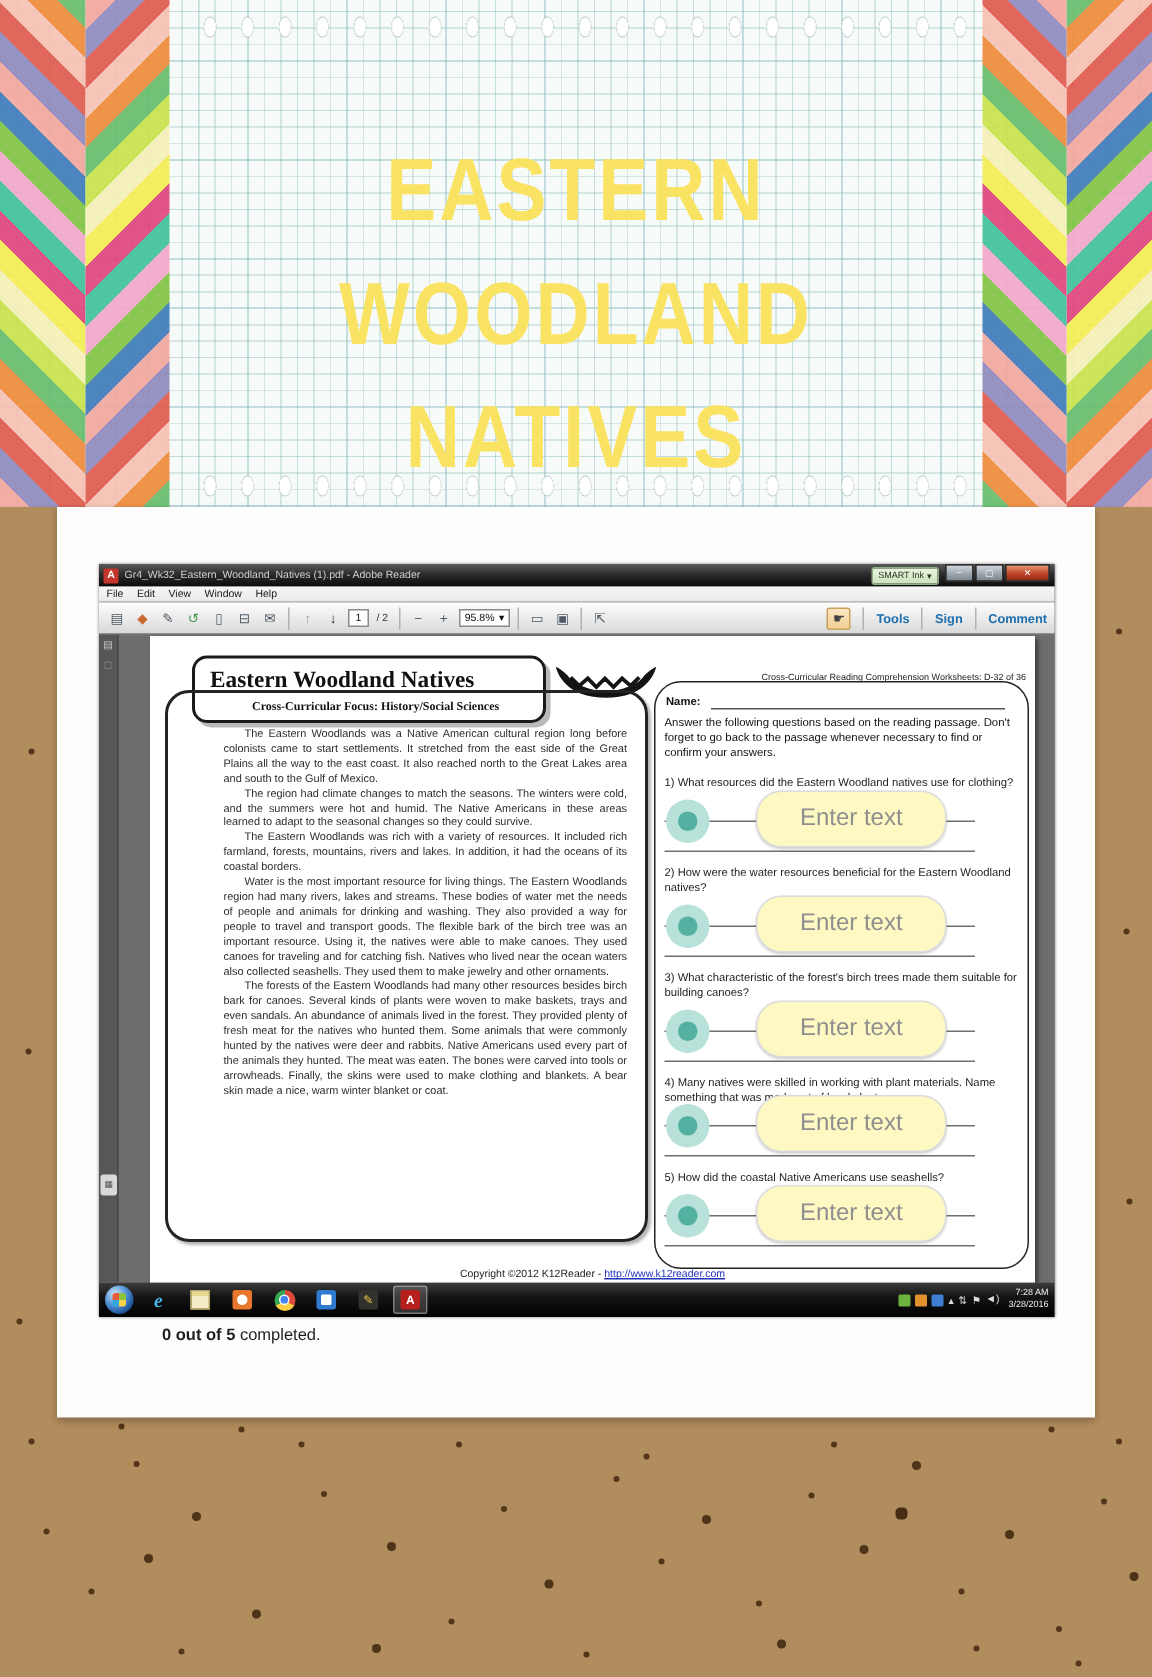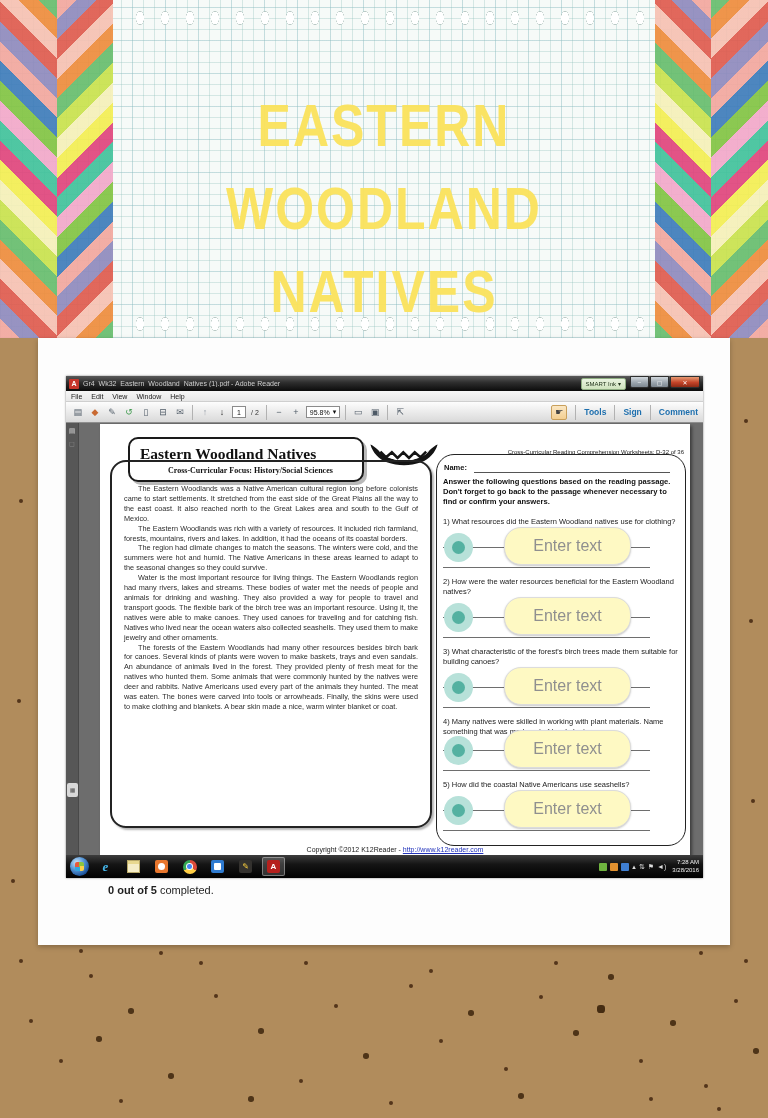--- a/index.html
+++ b/index.html
@@ -108,25 +108,25 @@
     box-shadow:3px 3px 0 #b9b9b9; padding:6px 8px 0 10px; }
   .ws-title { font-family:"Liberation Serif",serif; font-weight:bold; font-size:15.5px; color:#111; }
   .ws-focus { font-family:"Liberation Serif",serif; font-weight:bold; font-size:8px; margin-top:3px; color:#111;margin-left:28px; }
   .canoe { position:absolute; left:268px; top:14px; width:72px; height:30px; }
   .ws-name { position:absolute; left:344px; top:39px; font-size:7.5px; font-weight:bold; color:#111; }
   .ws-nameline { position:absolute; left:374px; top:48px; width:196px; border-bottom:1px solid #555; }
   .passage-box { position:absolute; left:10px; top:36px; width:322px; height:368px;
     border:2px solid #232323; border-radius:16px; box-shadow:2px 2px 2px #b5b5b5; }
   .passage { position:absolute; left:24px; top:60px; width:294px; font-size:7.3px;
     line-height:9.9px; text-align:justify; color:#2d2d2d; }
-  .passage p { text-indent:14px; }
+  .passage p { text-indent:14px;margin-left:25px; }
   .right-box { position:absolute; left:336px; top:30px; width:250px; height:392px;
     border:1.5px solid #232323; border-radius:18px; }
   .qa-col { position:absolute; left:343px; top:53px; width:237px; }
-  .instructions { font-weight:bold; font-size:7.6px; line-height:10.2px; color:#111; }
+  .instructions { font-weight:normal; font-size:7.6px; line-height:10.2px; color:#111; }
   .question { margin-top:9px; }
   .q-text { font-size:7.5px; line-height:10px; color:#222; }
   .aw { position:relative; height:38px; margin:3px 30px 0 0; }
   .aw-midline { position:absolute; left:0; right:0; top:17px; height:1px; background:#6e6e6e; }
   .aw-underline { position:absolute; left:0; right:0; bottom:0; height:1px; background:#6e6e6e; }
   .aw-circle { position:absolute; left:1px; top:3px; width:29px; height:29px; border-radius:50%;
     background:#b7e1d9; display:flex; align-items:center; justify-content:center; }
   .aw-dot { width:13px; height:13px; border-radius:50%; background:#54b1a1; }
   .aw-box { position:absolute; left:33px; top:-3px; width:127px; height:38px; background:#fef9c3;
     border:1px solid #dcdcdc; border-radius:17px; box-shadow:0 1px 2px rgba(0,0,0,.22);
@@ -278,22 +278,22 @@
           <path d="M14,17 C26,27 38,30 50,30 C62,30 74,27 86,17 C80,26 66,31 50,31 C34,31 20,26 14,17 Z" fill="#ffffff"></path>
           <polyline points="17,19 25,27 33,20 41,28 49,20 57,28 65,20 73,27 81,19" fill="none" stroke="#141414" stroke-width="3.5"></polyline>
         </svg>
 
         <div class="ws-name">Name:</div>
         <div class="ws-nameline"></div>
 
         <div class="passage-box"></div>
         <div class="passage">
           <p>The Eastern Woodlands was a Native American cultural region long before colonists came to start settlements. It stretched from the east side of the Great Plains all the way to the east coast. It also reached north to the Great Lakes area and south to the Gulf of Mexico.</p>
+          <p>The region had climate changes to match the seasons. The winters were cold, and the summers were hot and humid. The Native Americans in these areas learned to adapt to the seasonal changes so they could survive.</p>
           <p>The Eastern Woodlands was rich with a variety of resources. It included rich farmland, forests, mountains, rivers and lakes. In addition, it had the oceans of its coastal borders.</p>
-          <p>The region had climate changes to match the seasons. The winters were cold, and the summers were hot and humid. The Native Americans in these areas learned to adapt to the seasonal changes so they could survive.</p>
           <p>Water is the most important resource for living things. The Eastern Woodlands region had many rivers, lakes and streams. These bodies of water met the needs of people and animals for drinking and washing. They also provided a way for people to travel and transport goods. The flexible bark of the birch tree was an important resource. Using it, the natives were able to make canoes. They used canoes for traveling and for catching fish. Natives who lived near the ocean waters also collected seashells. They used them to make jewelry and other ornaments.</p>
           <p>The forests of the Eastern Woodlands had many other resources besides birch bark for canoes. Several kinds of plants were woven to make baskets, trays and even sandals. An abundance of animals lived in the forest. They provided plenty of fresh meat for the natives who hunted them. Some animals that were commonly hunted by the natives were deer and rabbits. Native Americans used every part of the animals they hunted. The meat was eaten. The bones were carved into tools or arrowheads. Finally, the skins were used to make clothing and blankets. A bear skin made a nice, warm winter blanket or coat.</p>
         </div>
 
         <div class="right-box"></div>
         <div class="qa-col">
           <div class="instructions">Answer the following questions based on the reading passage. Don't forget to go back to the passage whenever necessary to find or confirm your answers.</div>
 
           <div class="question">
             <div class="q-text">1) What resources did the Eastern Woodland natives use for clothing?</div>

